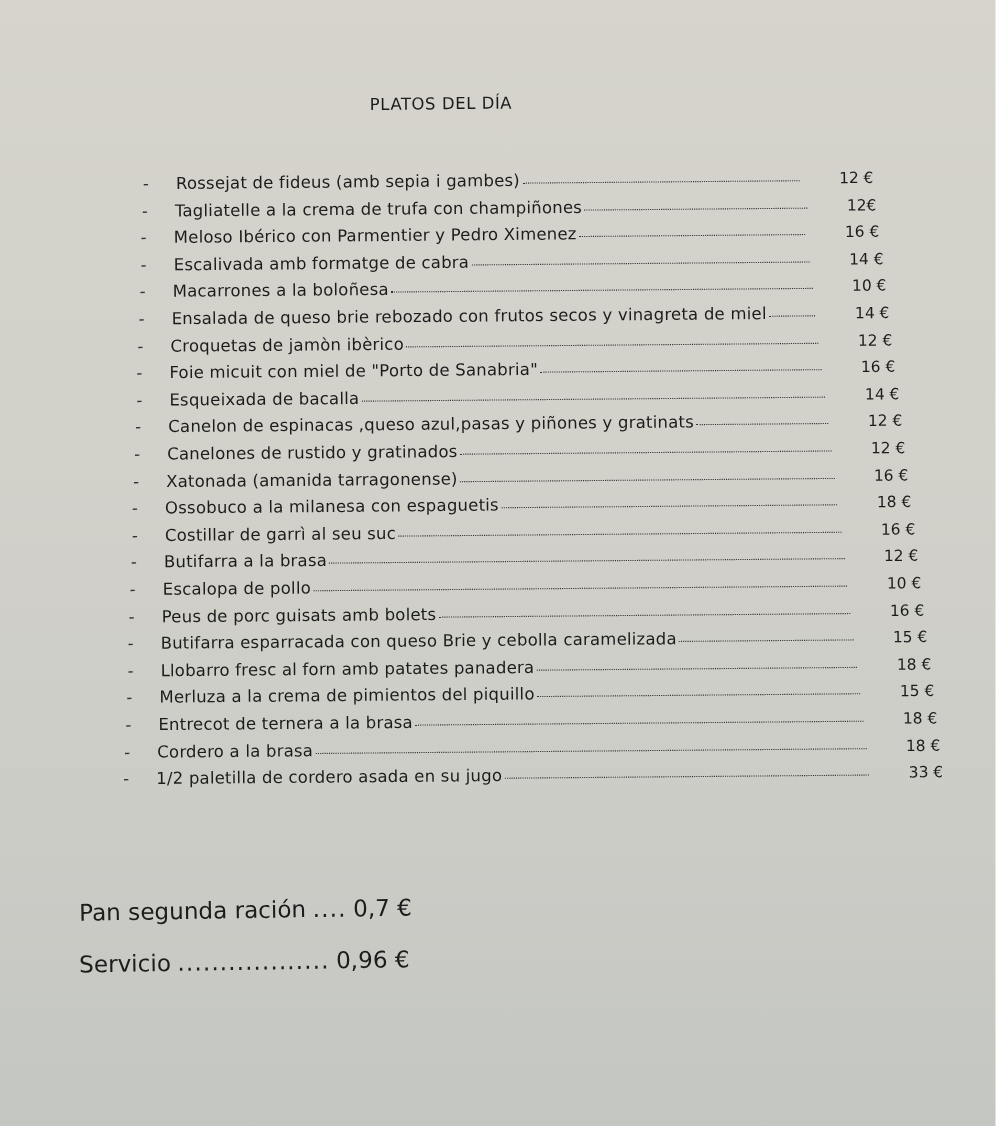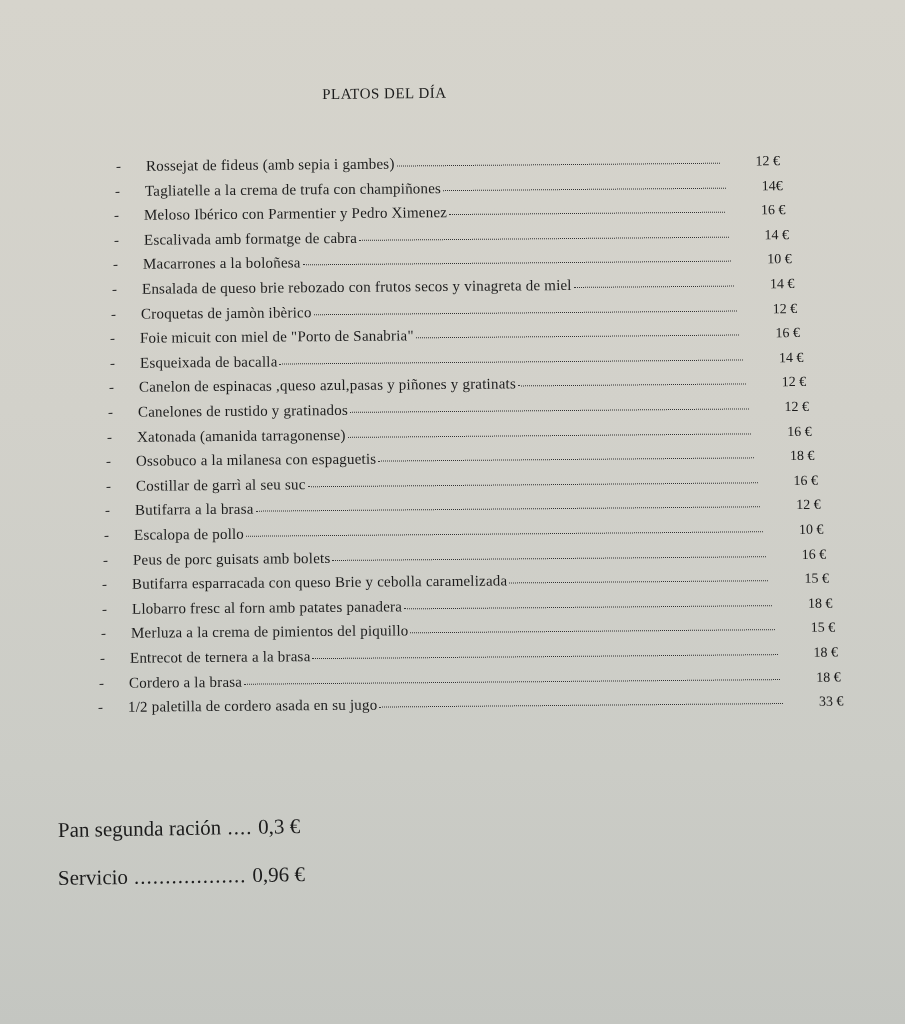--- a/index.html
+++ b/index.html
@@ -10,24 +10,23 @@
       width: 905px;
       height: 1024px;
       overflow: hidden;
       background: linear-gradient(180deg, #d6d4cc 0%, #d2d1ca 40%, #cbccc6 75%, #c4c6c1 100%);
       font-family: "DejaVu Sans", sans-serif;
       color: #1c1c1c;
       position: relative;
     }
     .page {
       position: absolute;
-      left: 0; top: 0;
+      left: 14px; top: 0;
       width: 781px;
       height: 1024px;
-      font-family: Liberation Serif, serif;
     }
     .title {
       position: absolute;
       left: 322px;
       top: 86px;
       font-size: 15px;
       letter-spacing: 0.5px;
       font-weight: normal;
       transform: rotate(-0.6deg);
       transform-origin: left top;
@@ -98,21 +97,21 @@
       <div class="row" style="top: 158px; left: 116px; width: 664px; transform: rotate(-0.5deg);">
         <span class="dash">-</span>
         <span class="name">Rossejat de fideus (amb sepia i gambes)</span>
         <span class="leader"></span>
         <span class="price">12 €</span>
       </div>
       <div class="row" style="top: 182.6px; left: 115.2px; width: 667.7px; transform: rotate(-0.5deg);">
         <span class="dash">-</span>
         <span class="name">Tagliatelle a la crema de trufa con champiñones</span>
         <span class="leader"></span>
-        <span class="price">14€</span>
+        <span class="price">12€</span>
       </div>
       <div class="row" style="top: 207.2px; left: 114.4px; width: 671.4px; transform: rotate(-0.5deg);">
         <span class="dash">-</span>
         <span class="name">Meloso Ibérico con Parmentier y Pedro Ximenez</span>
         <span class="leader"></span>
         <span class="price">16 €</span>
       </div>
       <div class="row" style="top: 231.8px; left: 113.6px; width: 675.1px; transform: rotate(-0.5deg);">
         <span class="dash">-</span>
         <span class="name">Escalivada amb formatge de cabra</span>
@@ -232,21 +231,21 @@
         <span class="name">1/2 paletilla de cordero asada en su jugo</span>
         <span class="leader"></span>
         <span class="price">33 €</span>
       </div>
     </div>
 
   <div class="extras">
     <div class="extra">
       <span>Pan segunda ración</span>
       <span class="lead">....</span>
-      <span>0,3 €</span>
+      <span>0,7 €</span>
     </div>
     <div class="extra">
       <span>Servicio</span>
       <span class="lead">..................</span>
       <span>0,96 €</span>
     </div>
   </div>
 </div>
 
 </body></html>

